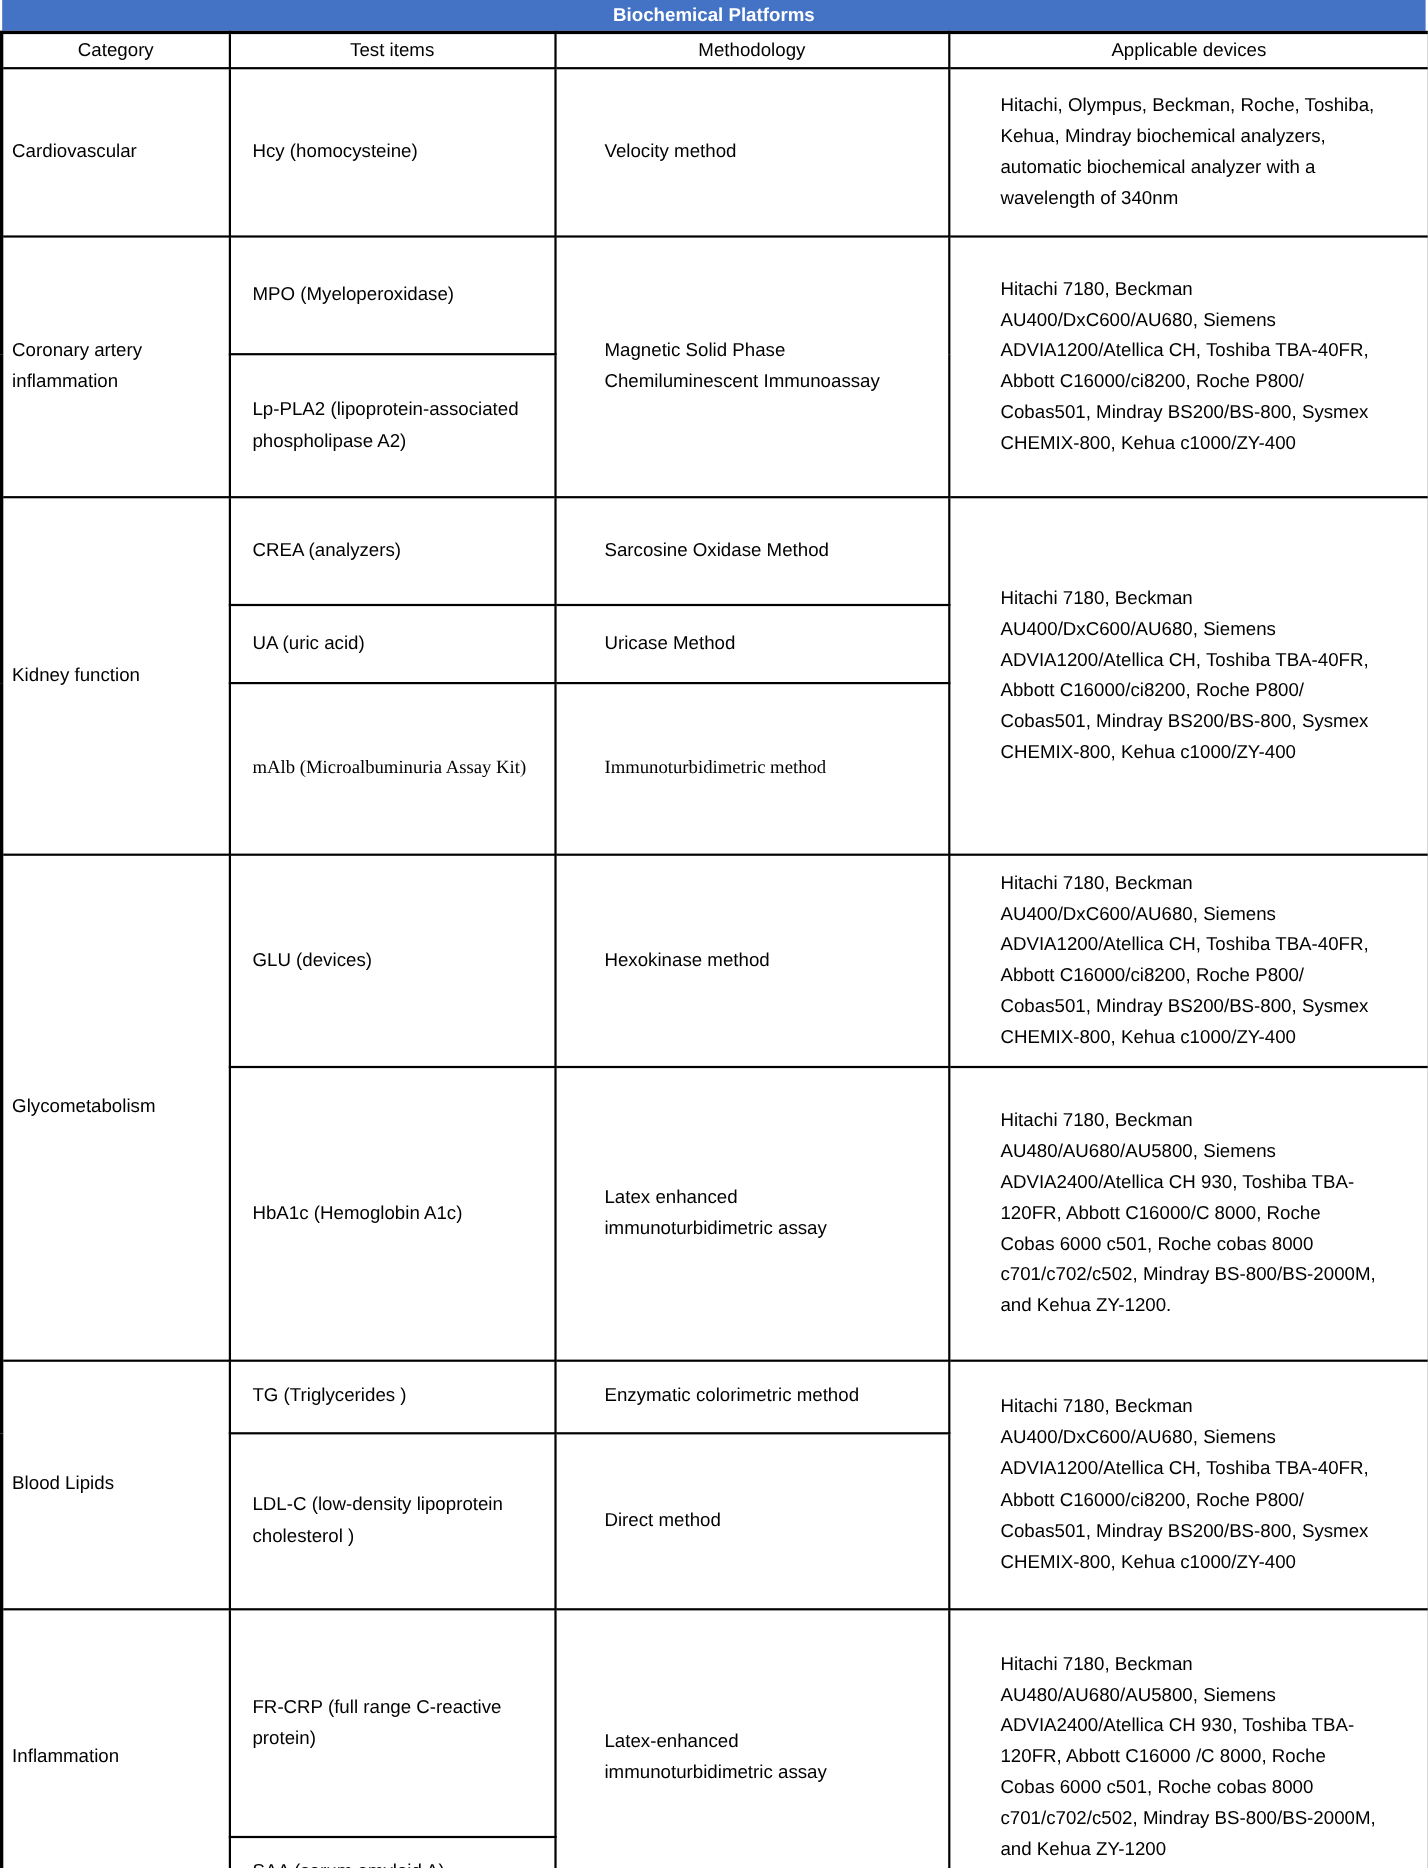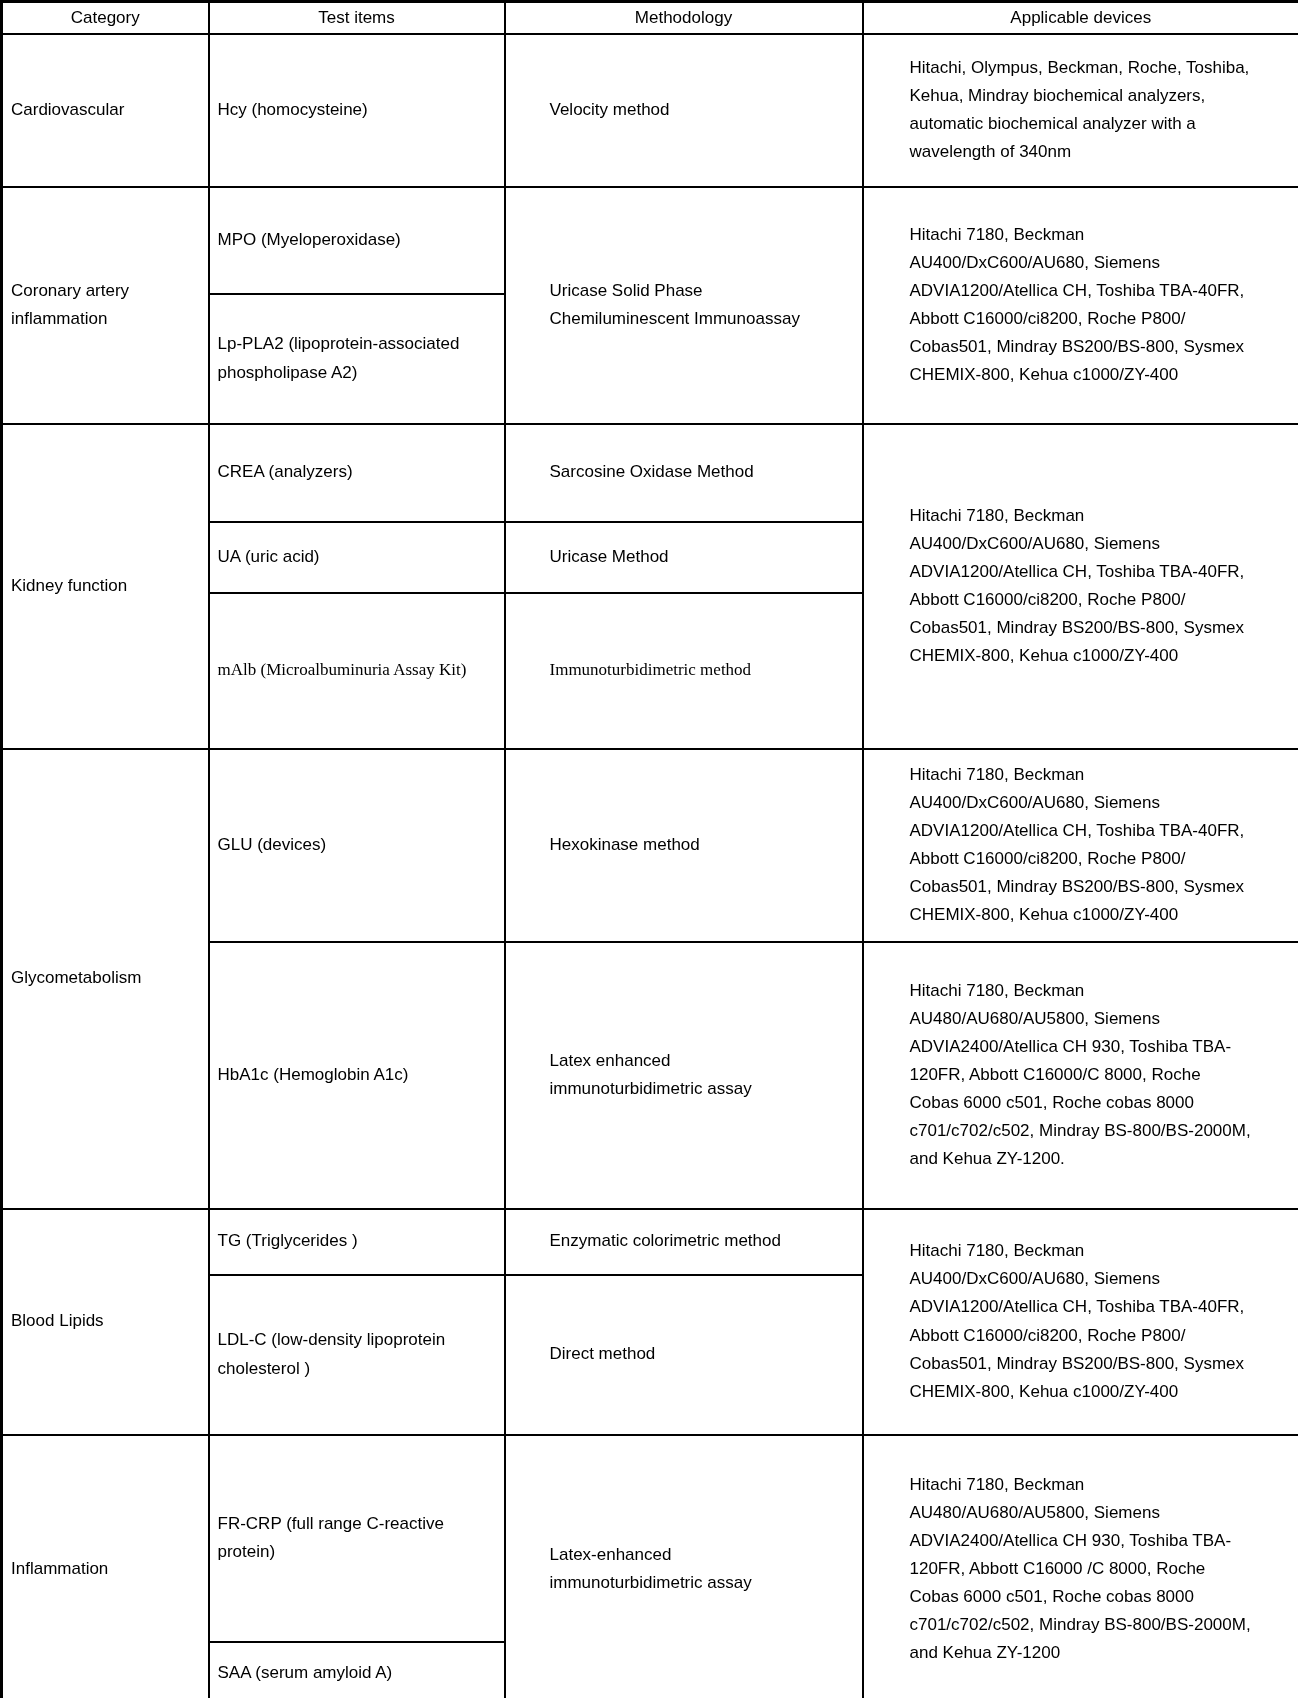--- a/index.html
+++ b/index.html
@@ -30,21 +30,21 @@
   th, td {
     border: 2px solid #000000;
     vertical-align: middle;
     font-size: 17px;
     font-weight: normal;
     line-height: 1.65;
     padding: 0 8px;
     overflow: hidden;
     background: #ffffff;
   }
-  td.test   { padding: 0 8px; }
+  td.test   { padding: 0 20px; }
   td.method { padding: 0 44px; margin-left: 12px; }
   td.dev    { padding: 0 46px; }
   tr.h-header { height: 32px; }
   tr.r-cardio { height: 153px; }
   tr.r-mpo    { height: 107px; }
   tr.r-lppla2 { height: 130px; }
   tr.r-crea   { height: 98px; }
   tr.r-ua     { height: 71px; }
   tr.r-malb   { height: 156px; font-family: Liberation Serif, serif; }
   tr.r-glu    { height: 193px; }
@@ -52,20 +52,21 @@
   tr.r-tg     { height: 66px; }
   tr.r-ldl    { height: 160px; }
   tr.r-frcrp  { height: 207px; }
   tr.r-saa    { height: 63px; }
 </style>
 </head>
 <body>
 
 <div class="page">
 
+  <div class="title-bar" style="background: rgb(68, 114, 196); color: rgb(255, 255, 255);">Biochemical Platforms</div>
 
   <table class="platforms">
     <colgroup>
       <col class="c-cat">
         <col class="c-test">
         <col class="c-method">
         <col class="c-dev">
     </colgroup>
     <thead>
       <tr class="h-header">
@@ -80,21 +81,21 @@
       <tr class="r-cardio">
         <td class="cat">Cardiovascular</td>
         <td class="test">Hcy (homocysteine)</td>
         <td class="method">Velocity method</td>
         <td class="dev">Hitachi, Olympus, Beckman, Roche, Toshiba, Kehua, Mindray biochemical analyzers, automatic biochemical analyzer with a wavelength of 340nm</td>
       </tr>
 
       <tr class="r-mpo">
         <td class="cat" rowspan="2">Coronary artery inflammation</td>
         <td class="test">MPO (Myeloperoxidase)</td>
-        <td class="method" rowspan="2">Uricase Solid Phase Chemiluminescent Immunoassay</td>
+        <td class="method" rowspan="2">Magnetic Solid Phase Chemiluminescent Immunoassay</td>
         <td class="dev" rowspan="2">Hitachi 7180, Beckman AU400/DxC600/AU680, Siemens ADVIA1200/Atellica CH, Toshiba TBA-40FR, Abbott C16000/ci8200, Roche P800/ Cobas501, Mindray BS200/BS-800, Sysmex CHEMIX-800, Kehua c1000/ZY-400</td>
       </tr>
       <tr class="r-lppla2">
         <td class="test">Lp-PLA2 (lipoprotein-associated phospholipase A2)</td>
       </tr>
 
       <tr class="r-crea">
         <td class="cat" rowspan="3">Kidney function</td>
         <td class="test">CREA (analyzers)</td>
         <td class="method">Sarcosine Oxidase Method</td>

